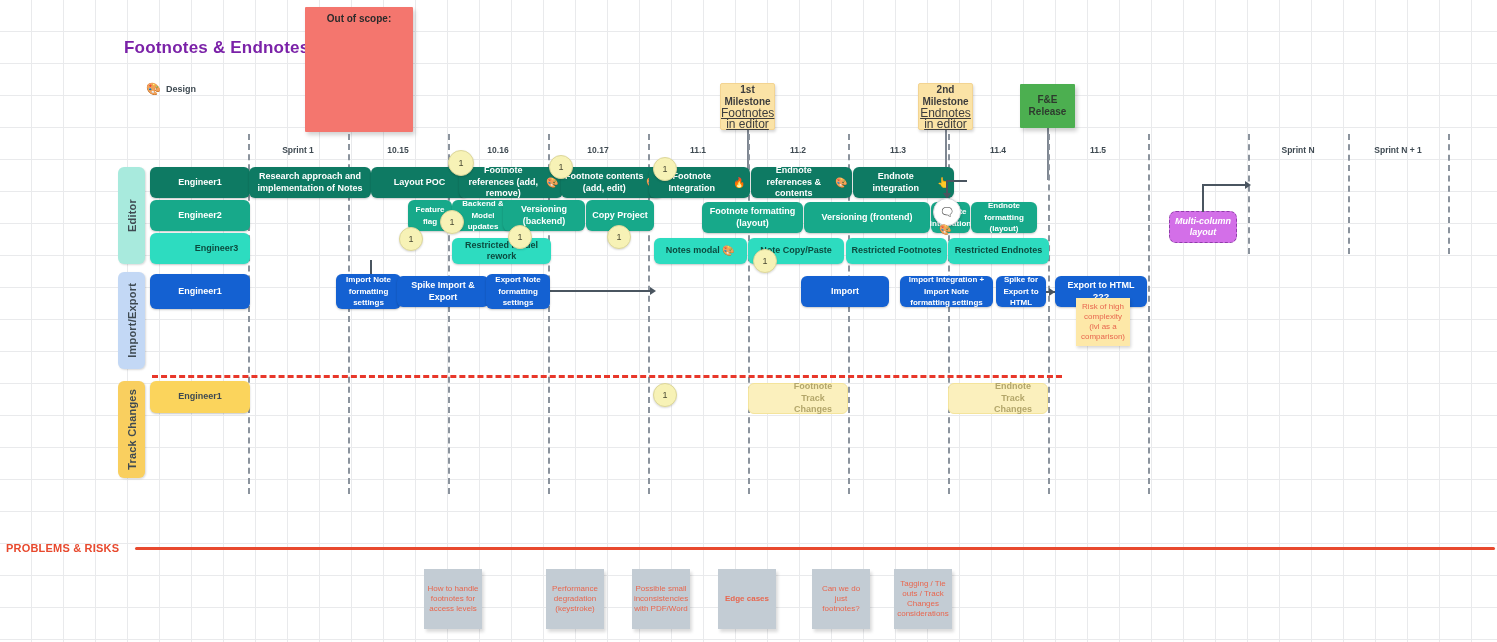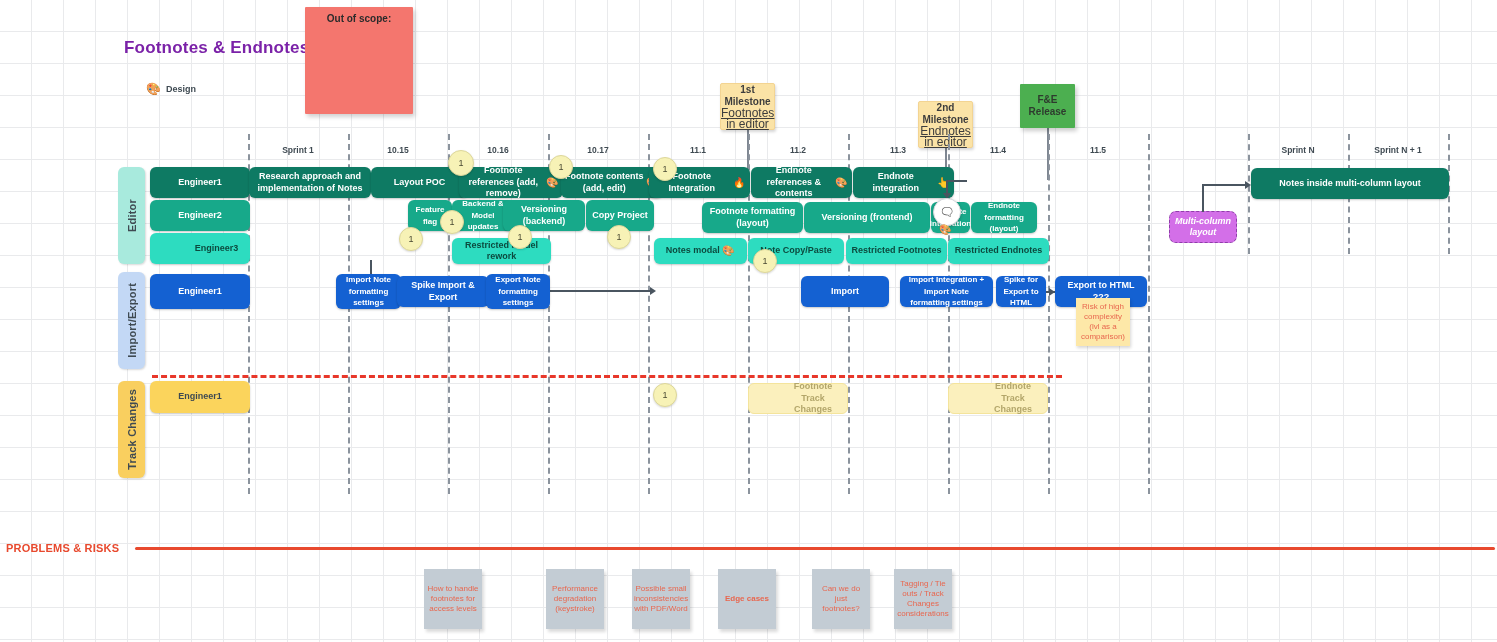--- a/index.html
+++ b/index.html
@@ -136,34 +136,34 @@
 <body>
 
 <div id="board">
 
   <div class="abs title" style="left:124px;top:38px;">Footnotes &amp; Endnotes</div>
   <div class="abs legend-row" style="left:146px;top:83px;">
     <span class="palette">🎨</span>
     <span class="legend-label">Design</span>
   </div>
 
-  <div class="abs note note-scope" style="left:305px;top:7px;width:108px;height:107px;">
+  <div class="abs note note-scope" style="left:305px;top:7px;width:108px;height:125px;">
     <div class="hd">Out of scope:</div>
   </div>
 
   <div class="abs mile-stem" style="left:747px;top:118px;height:62px;"></div>
   <div class="abs milestone" style="left:720px;top:83px;width:55px;height:47px;">
     <div class="m1">1st</div>
     <div class="m1">Milestone</div>
     <div class="m2">Footnotes</div>
     <div class="m2">in editor</div>
   </div>
 
   <div class="abs mile-stem" style="left:945px;top:118px;height:62px;"></div>
-  <div class="abs milestone" style="left:918px;top:83px;width:55px;height:47px;margin-top:18px;">
+  <div class="abs milestone" style="left:918px;top:83px;width:55px;height:47px;">
     <div class="m1">2nd</div>
     <div class="m1">Milestone</div>
     <div class="m2">Endnotes</div>
     <div class="m2">in editor</div>
   </div>
 
   <div class="abs mile-stem" style="left:1047px;top:128px;height:52px;"></div>
   <div class="abs release" style="left:1020px;top:84px;width:55px;height:44px;flex-direction:column;">
     <div>F&amp;E</div>
     <div>Release</div>
@@ -342,23 +342,20 @@
 
   <div class="abs reddash" style="left:152px;top:375px;width:910px;"></div>
 
   <div class="abs bar c-faded" style="left:748px;top:383px;width:100px;height:31px;">
       <span class="t">Footnote Track Changes</span>
     </div>
   <div class="abs bar c-faded" style="left:948px;top:383px;width:100px;height:31px;">
       <span class="t">Endnote Track Changes</span>
     </div>
 
-  <div class="abs bar c-dark" style="left:1251px;top:168px;width:198px;height:31px;">
-      <span class="t">Notes inside multi-column layout</span>
-    </div>
   <div class="abs bar c-purple" style="left:1169px;top:211px;width:68px;height:32px;">
       <span class="t">Multi-column layout</span>
     </div>
   <div class="abs conn" style="left:1202px;top:184px;width:1.5px;height:28px;"></div>
   <div class="abs conn" style="left:1202px;top:184px;width:46px;height:1.5px;"></div>
   <div class="arrowR" style="left:1245px;top:181px;"></div>
 
   <div class="abs problems-label" style="left:6px;top:542px;">PROBLEMS &amp; RISKS</div>
   <div class="abs redline" style="left:135px;top:547px;width:1360px;"></div>
 

